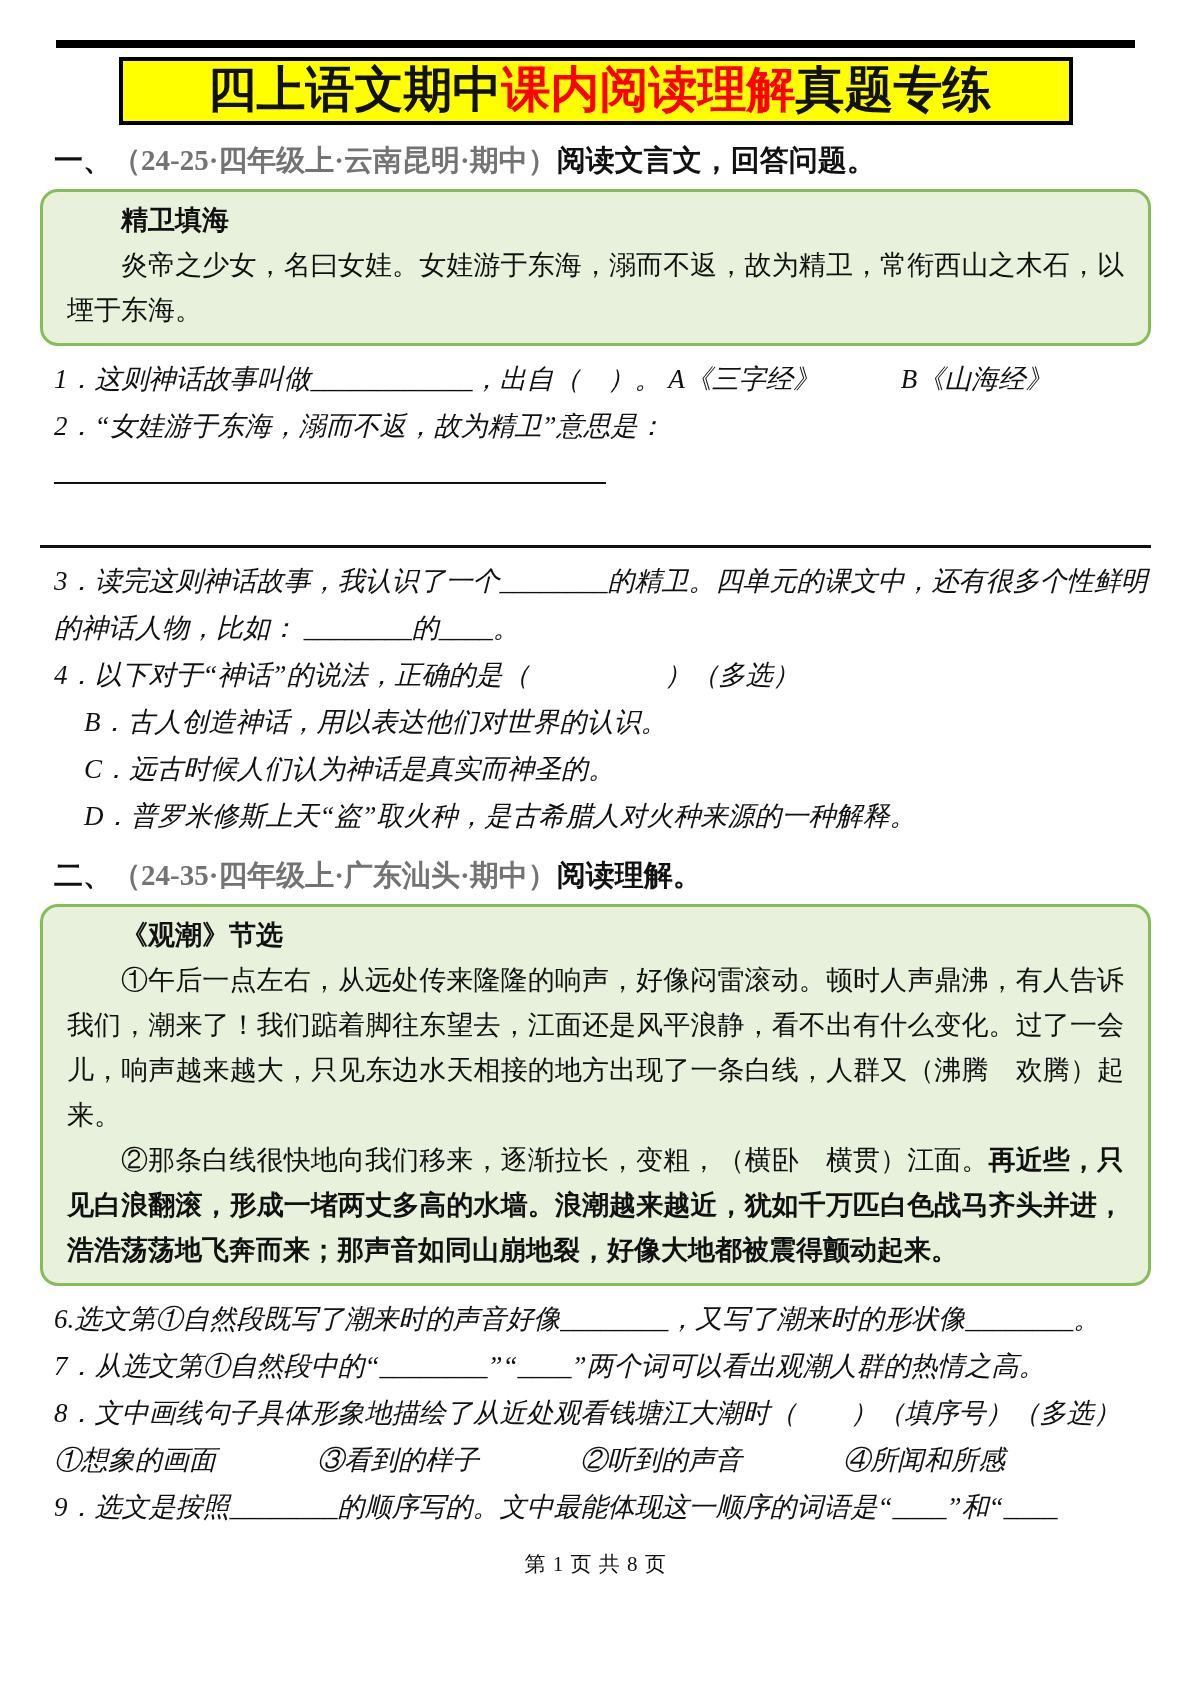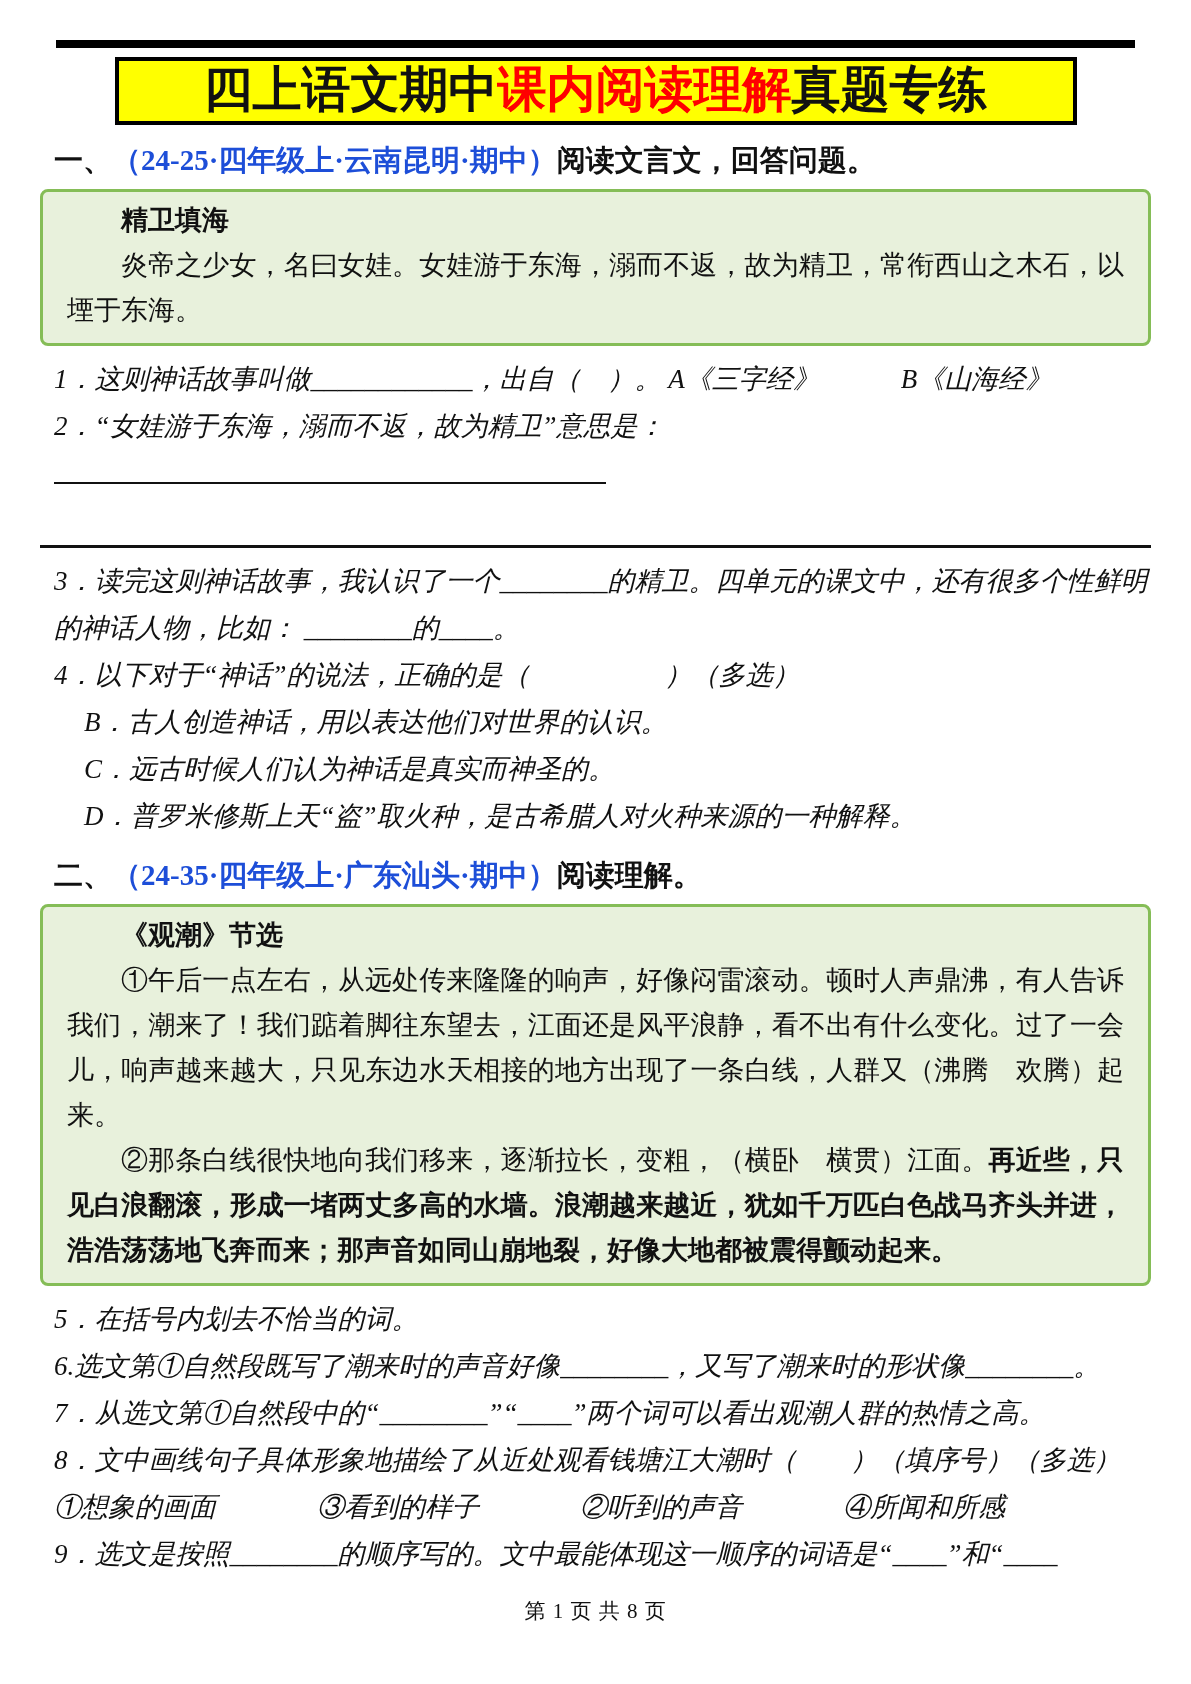--- a/index.html
+++ b/index.html
@@ -9,32 +9,32 @@
     color:#111111;
   }
   .page { box-sizing:border-box; width:1191px; padding:40px 40px 0 40px; }
 
   .top-strip { height:8px; background:#000000; margin:0 16px 9px 16px; }
 
   .title-box {
     border:4px solid #000000; background:#FFFF00;
     width:938px; margin:0 auto; text-align:center;
     font-size:49px; font-weight:bold; line-height:1.18;
-    padding:0 8px 2px 8px; white-space:nowrap;
+    padding:0 0 2px 8px; white-space:nowrap;
   }
   .title-red { color:#FF0000; }
 
   .section-head {
     font-size:29px; font-weight:bold;
     margin:16px 0 8px 14px;
   }
-  .meta { color:#1d4ed8;margin-top:16px; }
+  .meta { color:#737373;margin-top:16px; }
 
   .gbox {
-    border:3px solid #85BD57; border-radius:8px;
+    border:3px solid #85BD57; border-radius:18px;
     background:#E8F1DC;
     padding:6px 24px 10px 24px;
     font-size:27px; line-height:45px;
   }
   .gbox-title { text-align:center; font-weight:bold; margin:0; }
   .gbox p { margin:0; text-indent:2em; text-align:justify; }
   .p-bold { font-weight:bold; }
 
   .questions { font-size:27px; line-height:47px; margin:10px 0 0 14px;font-style:italic; }
   .q { margin:0; }
@@ -86,21 +86,20 @@
 
   <div class="section-head"><span>二、</span><span class="meta">（24-35·四年级上·广东汕头·期中）</span><span>阅读理解。</span></div>
 
   <div class="gbox">
     <p class="gbox-title">《观潮》节选</p>
     <p>①午后一点左右，从远处传来隆隆的响声，好像闷雷滚动。顿时人声鼎沸，有人告诉我们，潮来了！我们踮着脚往东望去，江面还是风平浪静，看不出有什么变化。过了一会儿，响声越来越大，只见东边水天相接的地方出现了一条白线，人群又（沸腾　欢腾）起来。</p>
     <p><span>②那条白线很快地向我们移来，逐渐拉长，变粗，（横卧　横贯）江面。</span><span class="p-bold">再近些，只见白浪翻滚，形成一堵两丈多高的水墙。浪潮越来越近，犹如千万匹白色战马齐头并进，浩浩荡荡地飞奔而来；那声音如同山崩地裂，好像大地都被震得颤动起来。</span></p>
   </div>
 
   <div class="questions">
-    <p class="q">5．在括号内划去不恰当的词。</p>
     <p class="q">6.选文第①自然段既写了潮来时的声音好像________，又写了潮来时的形状像________。</p>
     <p class="q">7．从选文第①自然段中的“________”“____”两个词可以看出观潮人群的热情之高。</p>
     <p class="q">8．文中画线句子具体形象地描绘了从近处观看钱塘江大潮时（　　）（填序号）（多选）</p>
     <p class="q q8-options">
       <span>①想象的画面</span>
       <span>③看到的样子</span>
       <span>②听到的声音</span>
       <span>④所闻和所感</span>
     </p>
     <p class="q">9．选文是按照________的顺序写的。文中最能体现这一顺序的词语是“____”和“____</p>

